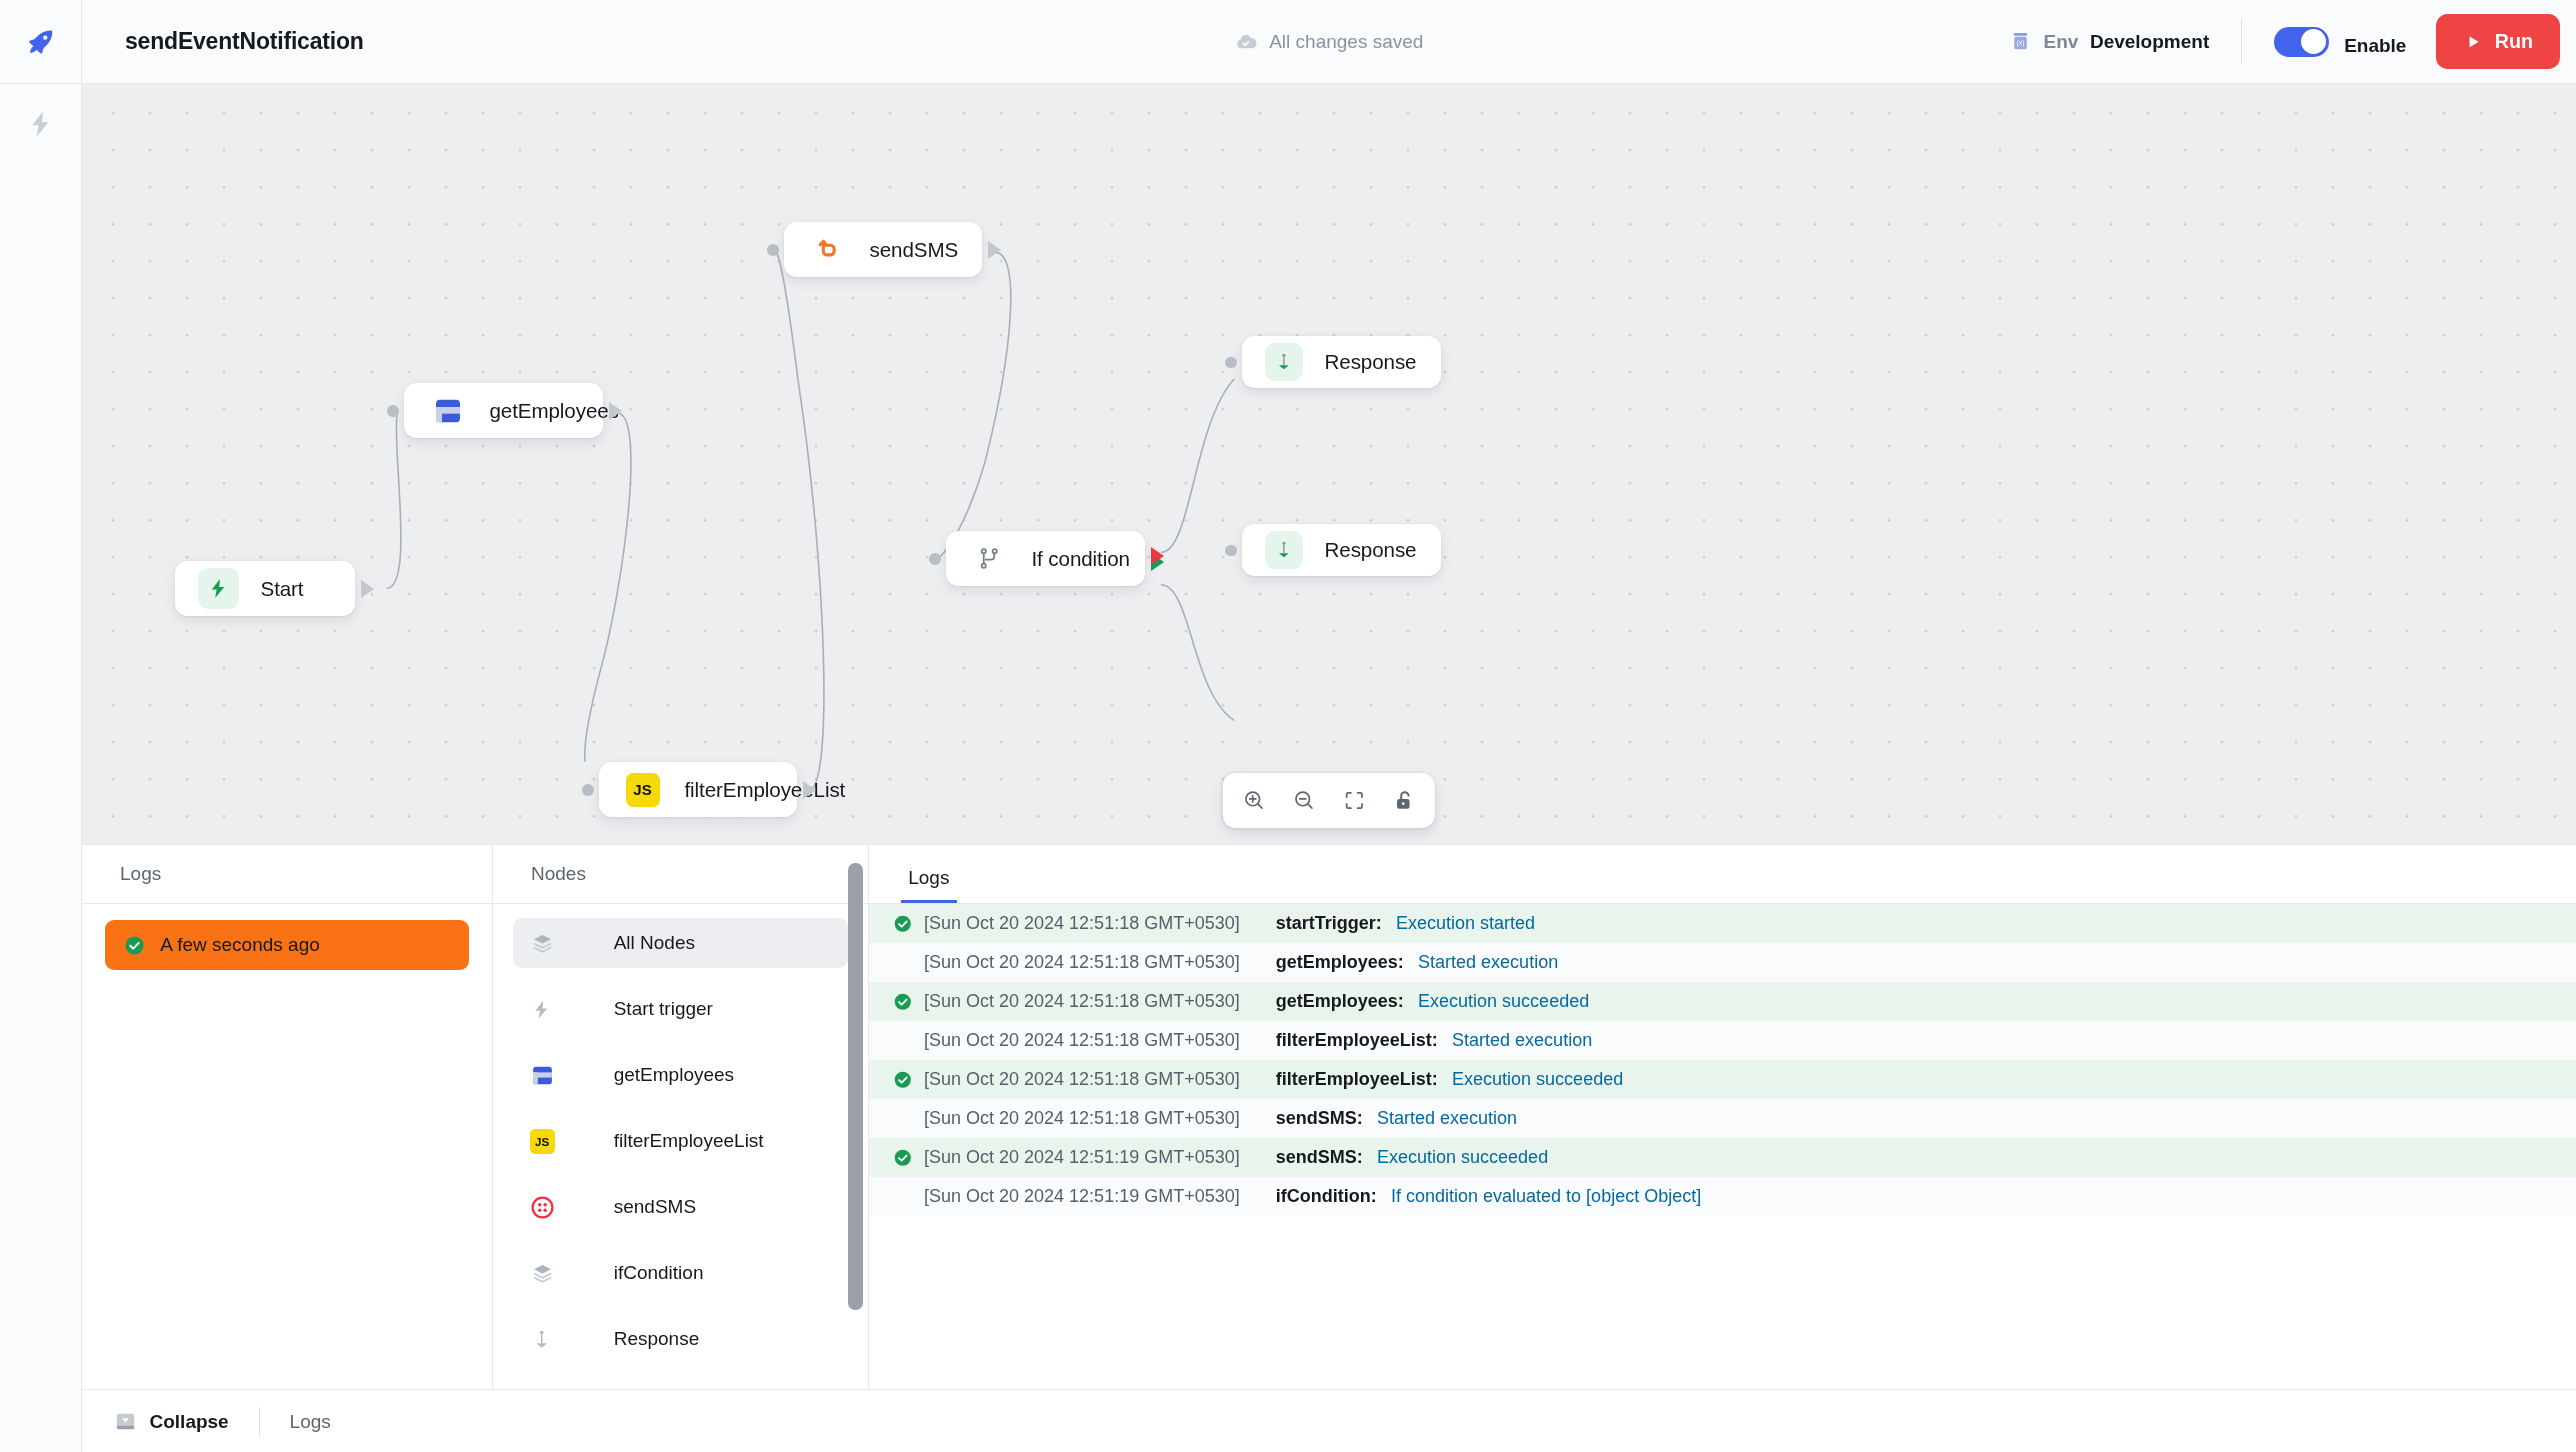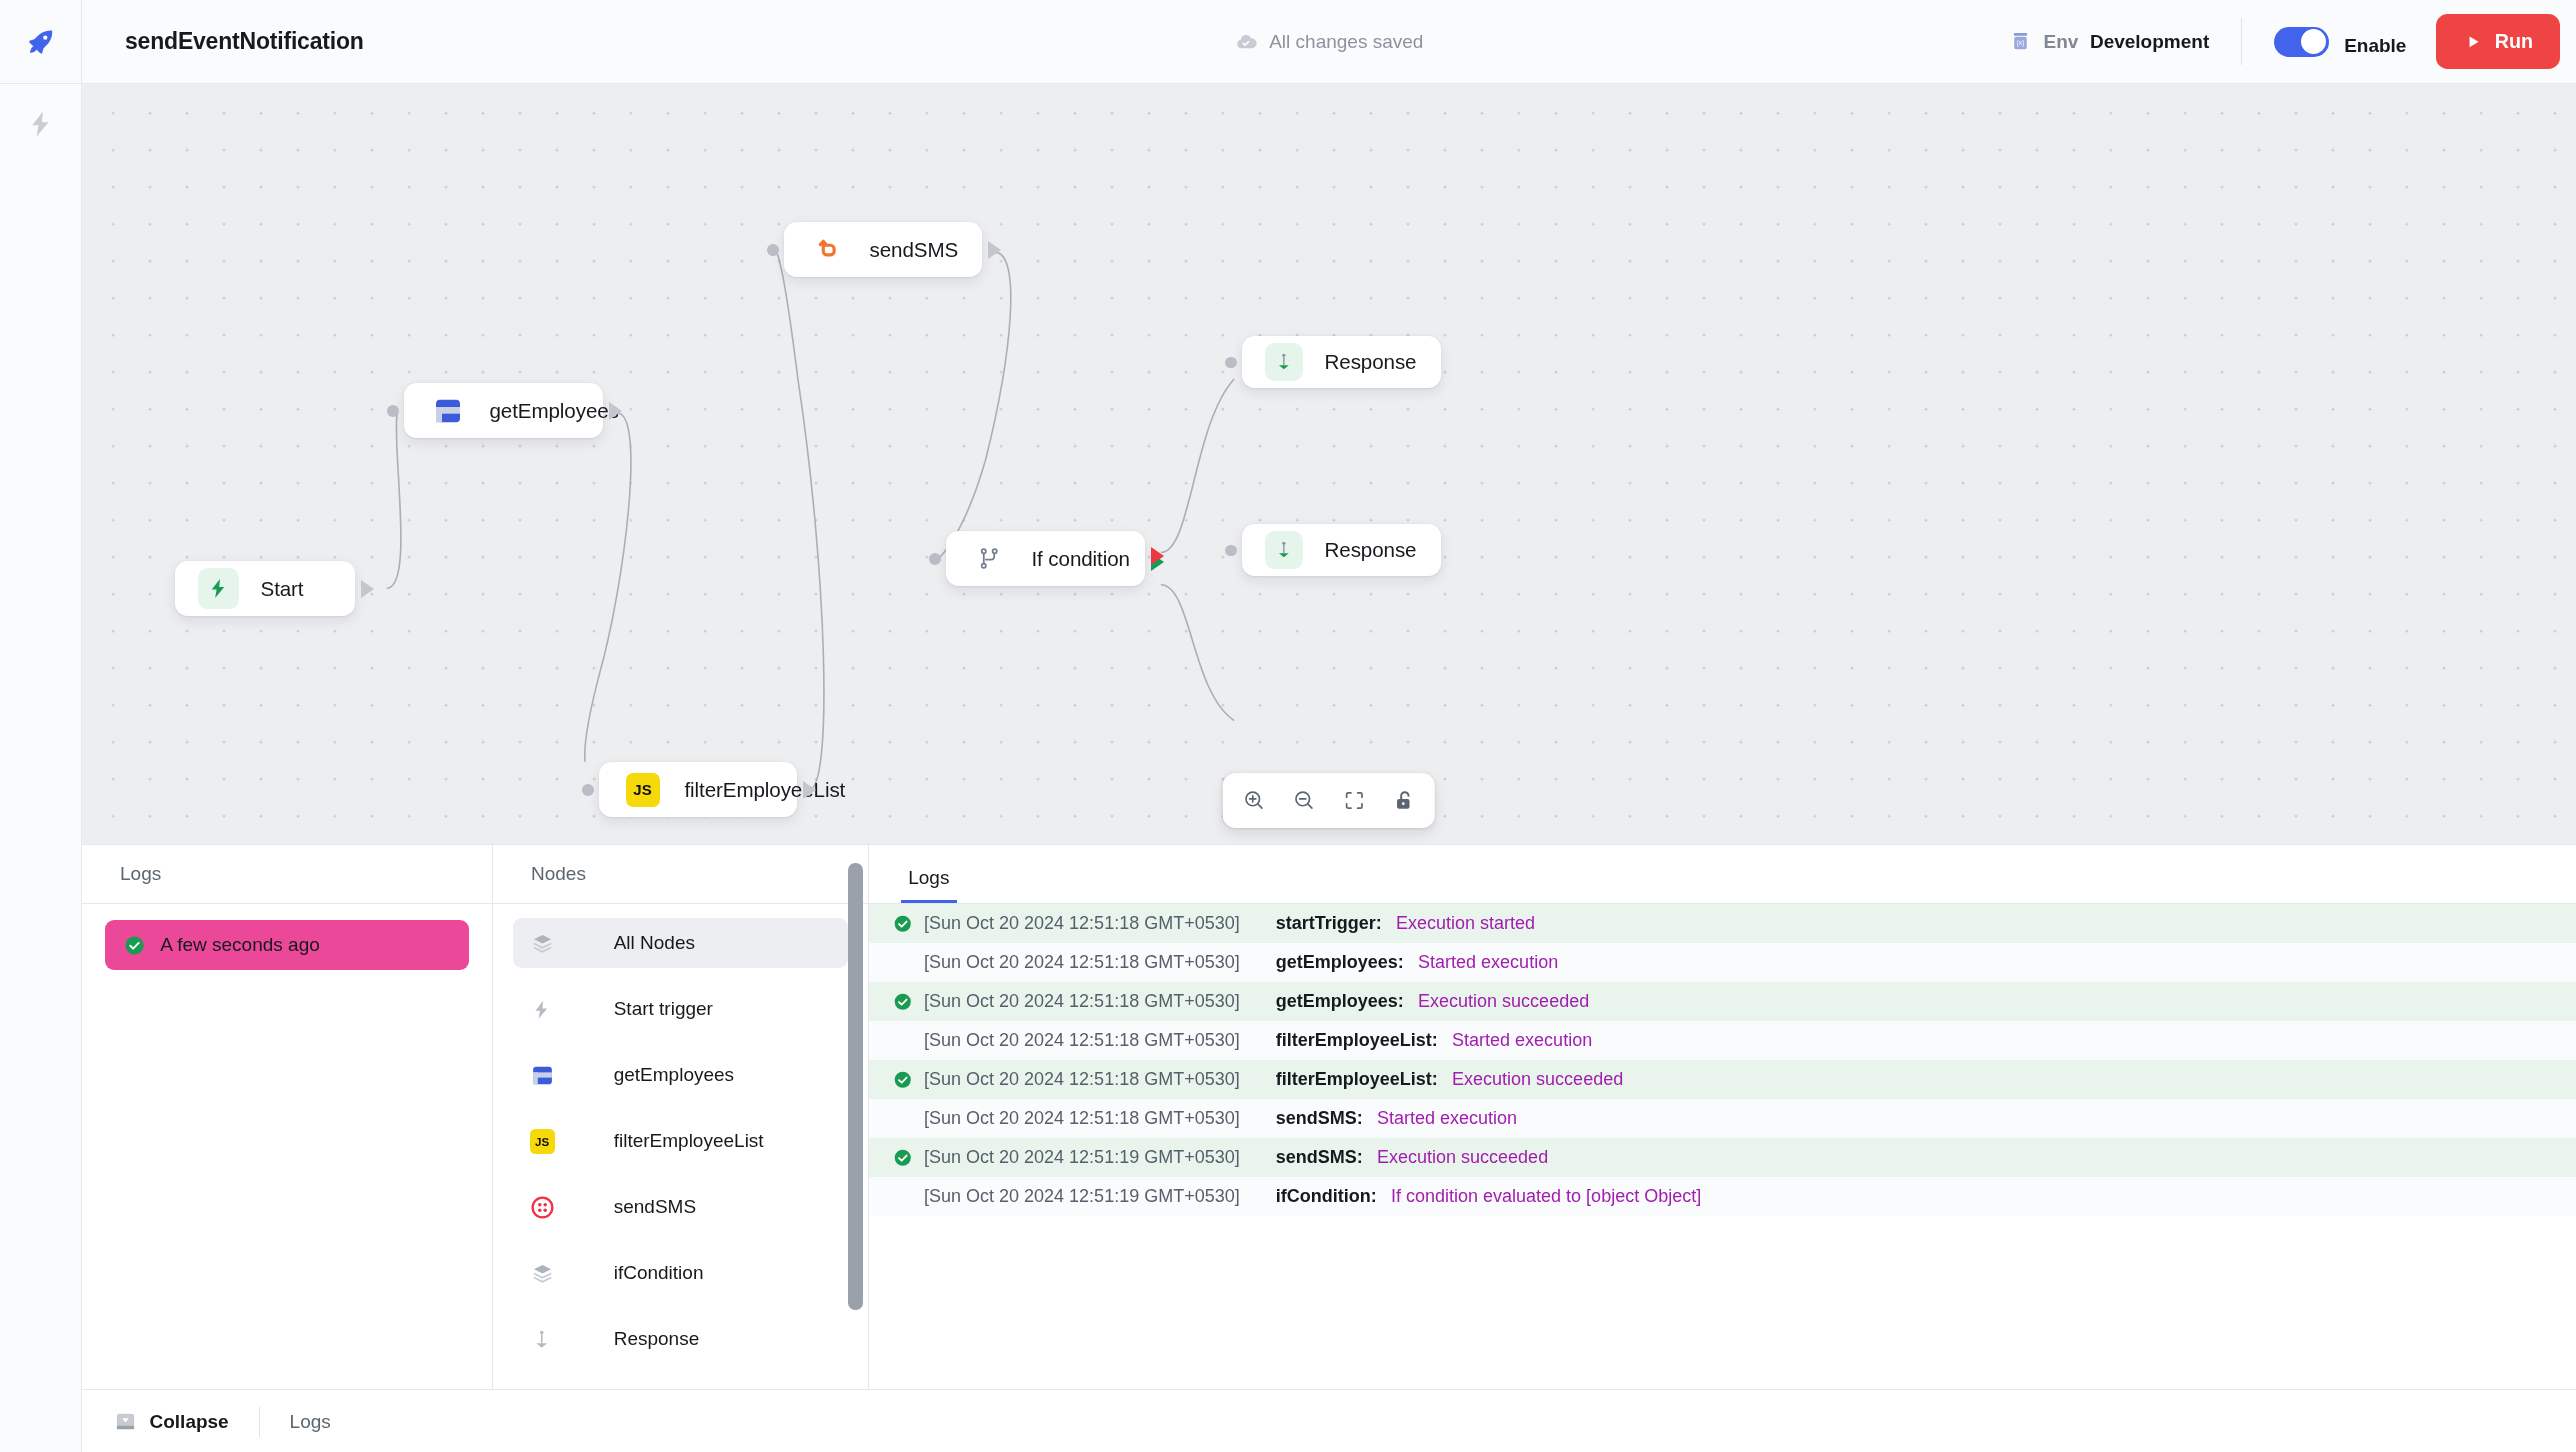--- a/index.html
+++ b/index.html
@@ -143,21 +143,21 @@
   }
   .tab {
     font-size: 19px; color: #16191d; font-weight: 400; padding: 0 7.2px 10.7px 7.2px;
     border-bottom: 3.6px solid #4263eb; cursor: pointer;
   }
 
   .col-body { flex: 1; overflow: hidden; padding: 16px 23px 0 23px; }
 
   .run-item {
     display: flex; align-items: center; gap: 14.3px; height: 50px;
-    background: #ec4899; border-radius: 9px; padding: 0 18px; cursor: pointer;
+    background: #f97316; border-radius: 9px; padding: 0 18px; cursor: pointer;
   }
   .run-item-text { font-size: 19px; color: #16191d; }
 
   .nodes-body { flex: 1; overflow: hidden; padding: 14.3px 19.7px 0 19.7px; position: relative; }
   .node-row {
     display: flex; align-items: center; gap: 18px; height: 50px;
     border-radius: 9px; padding: 0 16px; cursor: pointer; margin-bottom: 16px;
   }
   .node-row.selected { background: #eceef1; }
   .node-row-label { font-size: 19px; color: #16191d; white-space: nowrap; margin-left: 40px; }
@@ -171,21 +171,21 @@
   .log-list { flex: 1; overflow: hidden; }
   .log-row {
     height: 39px; display: flex; align-items: center; padding-left: 23px;
     font-size: 18px; white-space: nowrap;
   }
   .log-row.ok { background: #e9f5ec; }
   .log-row.plain { background: #fafbfc; }
   .log-status { width: 32px; flex: none; display: flex; align-items: center; }
   .log-ts { color: #555f6b; margin-right: 36px; }
   .log-node { color: #16191d; font-weight: 700; margin-right: 14.3px; }
-  .log-msg { color: #a21caf; text-align: right; }
+  .log-msg { color: #0369a1; text-align: right; }
 
   .statusbar {
     position: absolute; left: 82px; bottom: 0; right: 0; height: 64px;
     background: #fff; border-top: 0.9px solid #e6e8eb;
     display: flex; align-items: center; padding-left: 32px; z-index: 20;
   }
   .sb-btn { display: flex; align-items: center; gap: 12.5px; cursor: pointer; }
   .sb-label { font-size: 19px; font-weight: 700; color: #16191d; }
   .sb-divider { width: 0.9px; height: 30px; background: #dfe2e6; margin: 0 30px; }
   .sb-link { font-size: 19px; color: #5c6670; cursor: pointer; }

